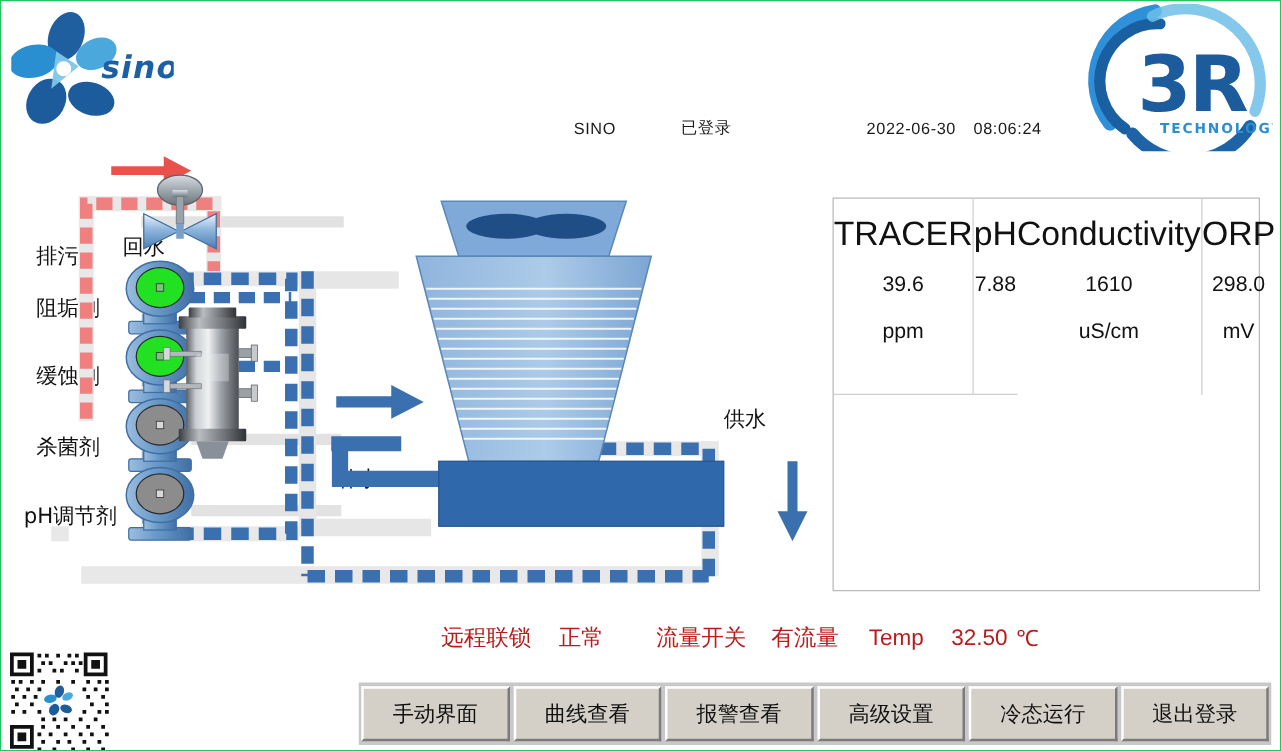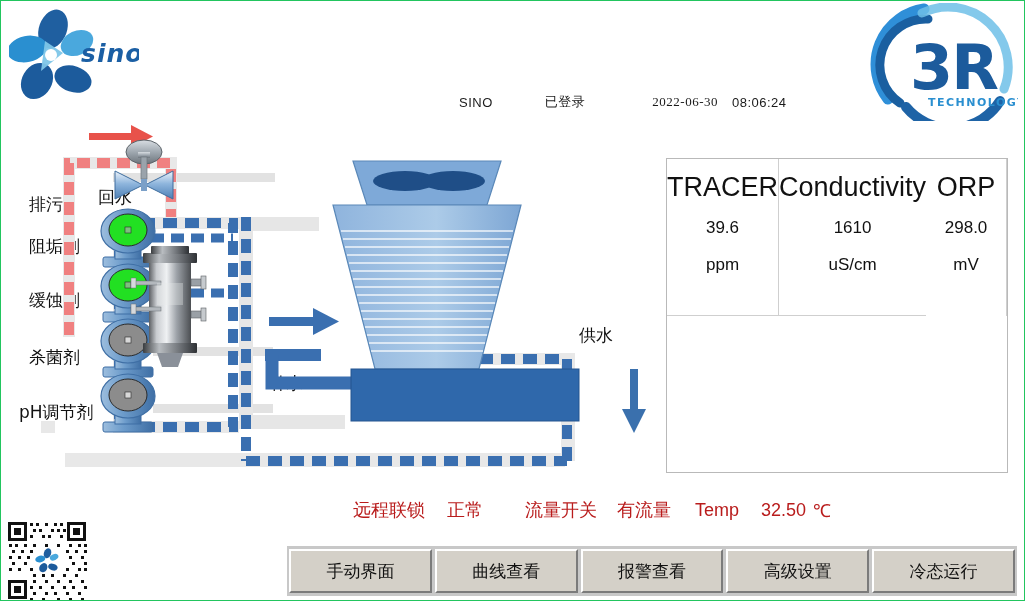--- a/index.html
+++ b/index.html
@@ -25,39 +25,39 @@
     font-family:"DejaVu Sans","Liberation Sans",sans-serif;
   }
   #loginbar{
     position:absolute;left:380px;top:90px;width:520px;height:22px;
     display:flex;align-items:center;font-size:13px;color:#1a1a1a;
     letter-spacing:.5px;
   }
   #loginbar .lb{white-space:nowrap;}
   #lb-user{margin-left:78px;}
   #lb-state{margin-left:52px;}
-  #lb-date{margin-left:67px;font-family:Liberation Serif, serif;}
+  #lb-date{margin-left:108px;}
   #lb-time{margin-left:14px;}
 
   #r3logo{position:absolute;right:6px;top:2px;width:152px;height:118px;}
 
   
   .chem-label{
     position:absolute;font-size:17px;color:#111;white-space:nowrap;
     font-family:"DejaVu Sans","Liberation Sans",sans-serif;
   }
 
   
   #diagram{position:absolute;left:0;top:120px;width:670px;height:370px;}
 
   
   #panel{
     position:absolute;left:665px;top:157px;width:340px;height:313px;
     border:1px solid #b9b9b9;
-    display:grid;grid-template-columns:1fr 1fr 1fr;grid-template-rows:1fr 1fr;
+    display:grid;grid-template-columns:1fr 1fr 1fr 1fr;grid-template-rows:1fr 1fr;
     background:#fff;
   }
   .cell{
     border-right:1px solid #cfcfcf;border-bottom:1px solid #cfcfcf;
     display:flex;flex-direction:column;align-items:center;
     justify-content:flex-start;padding-top:10px;box-sizing:border-box;
   }
   .cell:nth-child(2),.cell:nth-child(4){border-right:none;}
   .cell:nth-child(3),.cell:nth-child(4){border-bottom:none;}
   .cell .m-name{font-size:27px;color:#111;line-height:1.35;}
@@ -333,20 +333,25 @@
     </g>
   </svg>
 
   <div id="panel">
     <div class="cell">
       <div class="m-name">TRACER</div>
       <div class="m-val">39.6</div>
       <div class="m-unit">ppm</div>
     </div>
     <div class="cell">
+      <div class="m-name">pH</div>
+      <div class="m-val">7.88</div>
+      <div class="m-unit"></div>
+    </div>
+    <div class="cell">
       <div class="m-name">Conductivity</div>
       <div class="m-val">1610</div>
       <div class="m-unit">uS/cm</div>
     </div>
     <div class="cell">
       <div class="m-name">ORP</div>
       <div class="m-val">298.0</div>
       <div class="m-unit">mV</div>
     </div>
   </div>
@@ -360,20 +365,21 @@
     <span id="st-temp-val">32.50</span>
     <span id="st-temp-unit">℃</span>
   </div>
 
   <div id="btnbar">
     <div class="tbtn">手动界面</div>
     <div class="tbtn">曲线查看</div>
     <div class="tbtn">报警查看</div>
     <div class="tbtn">高级设置</div>
     <div class="tbtn">冷态运行</div>
+    <div class="tbtn">退出登录</div>
   </div>
 
   <svg id="qr" viewBox="0 0 84 83">
     <rect x="0" y="0" width="84" height="83" fill="#ffffff"></rect>
     <g fill="#111">
 
       <rect x="3" y="3" width="19" height="19"></rect>
         <rect x="6" y="6" width="13" height="13" fill="#fff"></rect>
         <rect x="9" y="9" width="7" height="7"></rect>
 

